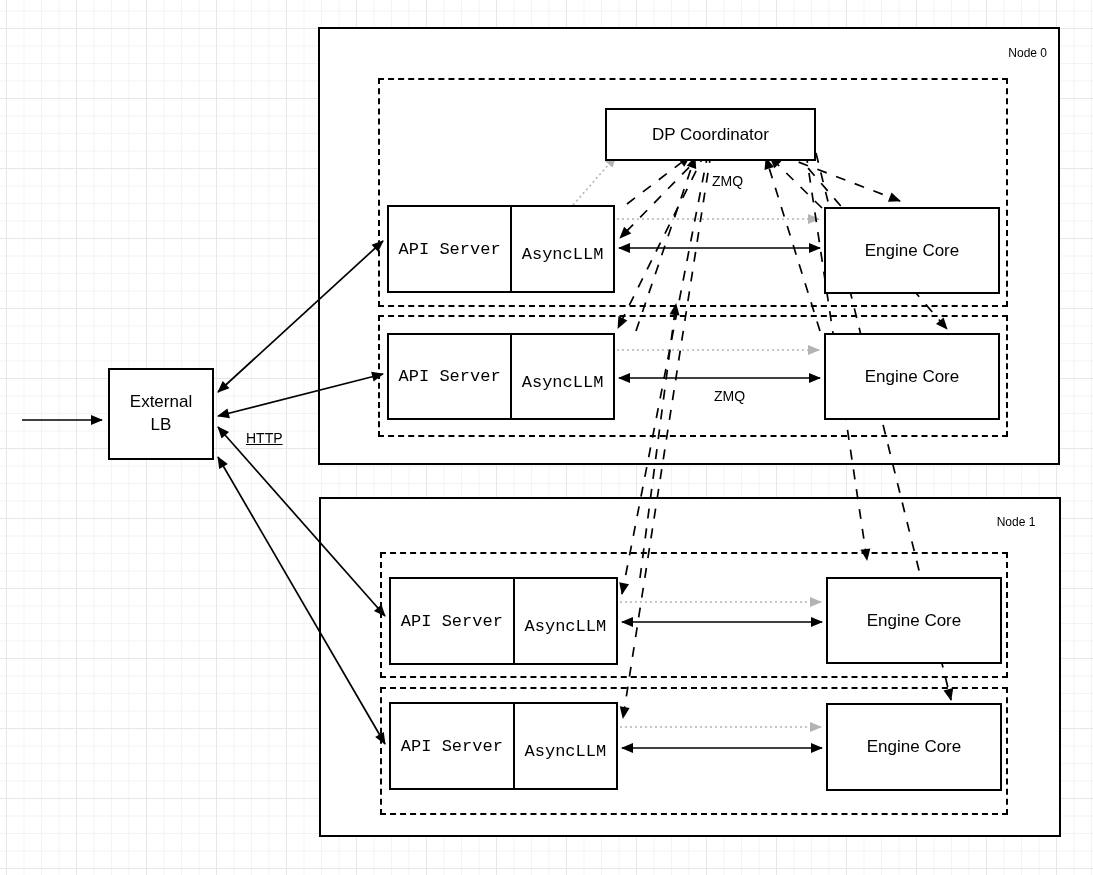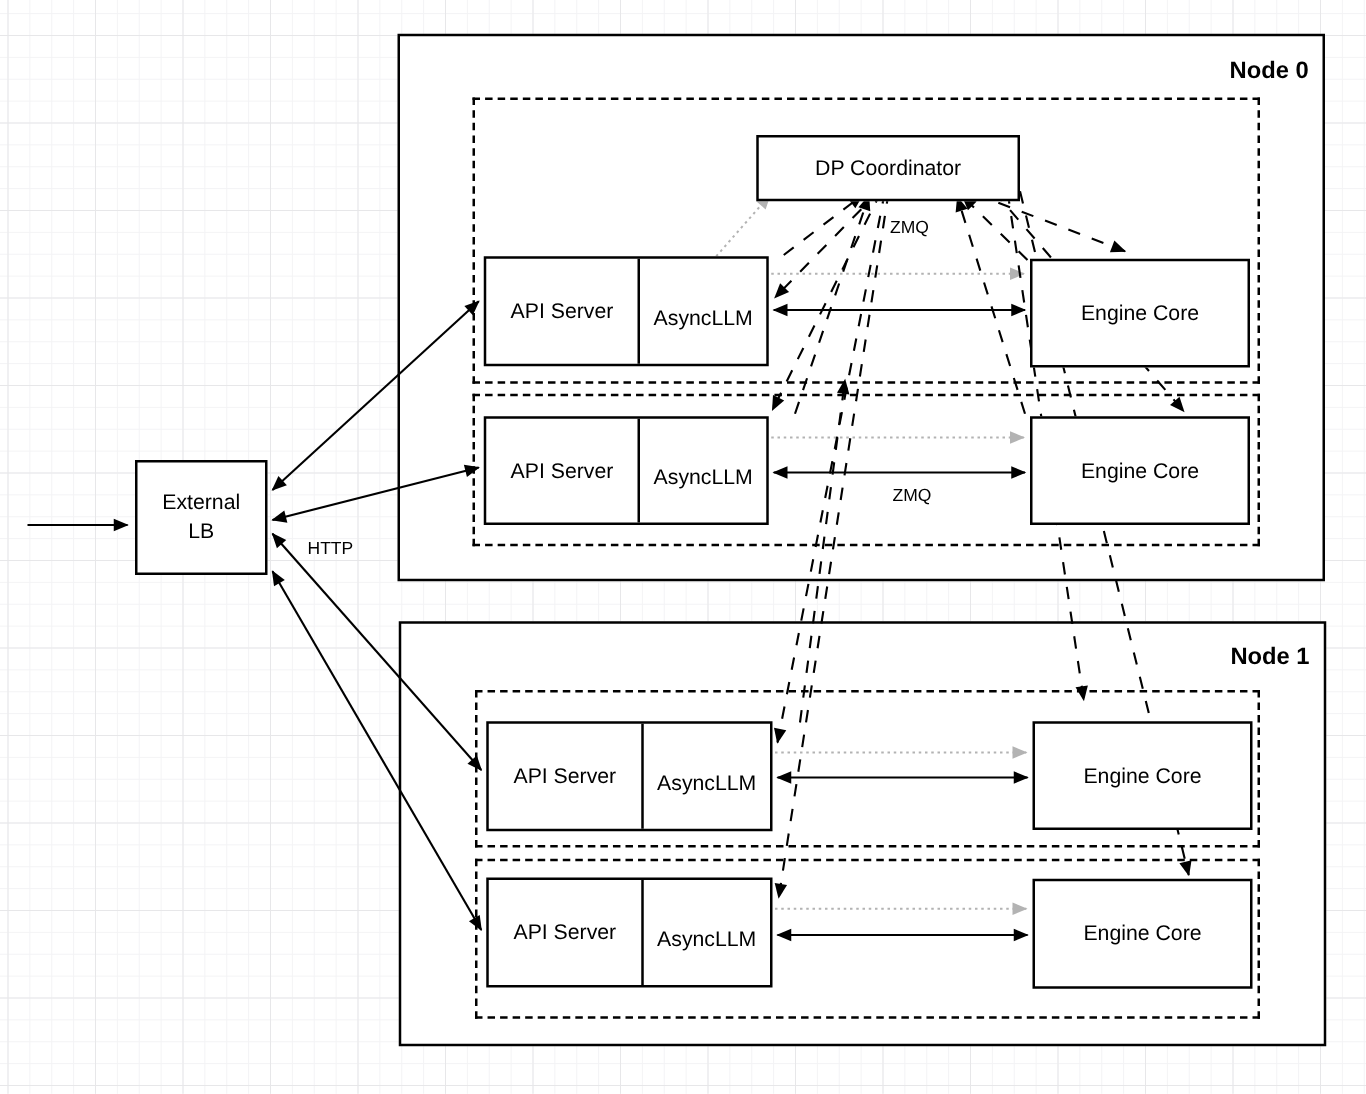--- a/index.html
+++ b/index.html
@@ -13,23 +13,23 @@
       linear-gradient(#f3f3f5 1px, transparent 1px),
       linear-gradient(90deg,#f3f3f5 1px, transparent 1px);
     background-size:70px 70px,70px 70px,17.5px 17.5px,17.5px 17.5px;
     background-position:6px 28px,6px 28px,6px 10.5px,6px 10.5px;
   }
   .solidbox{position:absolute;background:#fff;border:2px solid #000;box-sizing:border-box;z-index:1;}
   .dashedbox{position:absolute;border:2px dashed #000;box-sizing:border-box;z-index:2;background:transparent;}
   .innerbox{position:absolute;background:#fff;border:2px solid #000;box-sizing:border-box;z-index:4;
             display:flex;align-items:center;justify-content:center;font-size:17px;}
   .pair{position:absolute;z-index:4;display:flex;box-sizing:border-box;border:2px solid #000;background:#fff;}
-  .pair .cell{display:flex;align-items:center;justify-content:center;font-size:17px;box-sizing:border-box;}
+  .pair .cell{display:flex;align-items:center;justify-content:center;font-size:17px;box-sizing:border-box;font-family:Liberation Mono, monospace;}
   .pair .cell.api{border-right:2px solid #000;}
-  .nodelabel{position:absolute;font-size:19px;z-index:2;font-weight:bold;}
+  .nodelabel{position:absolute;font-size:12px;z-index:2;}
   .edgelabel{position:absolute;font-size:14px;z-index:5;background:transparent;}
   #arrows{position:absolute;left:0;top:0;z-index:3;}
   
   #node0{left:318px;top:27px;width:742px;height:438px;}
   #node1{left:319px;top:497px;width:742px;height:340px;}
   #node0-label{left:975px;top:46px;width:72px;text-align:right;}
   #node1-label{left:980px;top:515px;width:72px;text-align:center;}
   #grp-n0r0{left:378px;top:78px;width:630px;height:229px;}
   #grp-n0r1{left:378px;top:315px;width:630px;height:122px;}
   #grp-n1r0{left:380px;top:552px;width:628px;height:126px;}
@@ -39,21 +39,21 @@
   #pair-n0r1{left:387px;top:333px;width:228px;height:87px;}
   #pair-n1r0{left:389px;top:577px;width:229px;height:88px;}
   #pair-n1r1{left:389px;top:702px;width:229px;height:88px;}
   .pair .cell.api{width:55%;}
   .pair .cell.async{width:45%;margin-top:11px;}
   #ec-n0r0{left:824px;top:207px;width:176px;height:87px;}
   #ec-n0r1{left:824px;top:333px;width:176px;height:87px;}
   #ec-n1r0{left:826px;top:577px;width:176px;height:87px;}
   #ec-n1r1{left:826px;top:703px;width:176px;height:88px;}
   #lb-box{left:108px;top:368px;width:106px;height:92px;flex-direction:column;line-height:1.35;}
-  #lbl-http{left:246px;top:430px;}
+  #lbl-http{left:246px;top:430px;text-decoration:underline;}
   #lbl-zmq-top{left:712px;top:173px;}
   #lbl-zmq-row{left:714px;top:388px;}
 </style>
 </head>
 <body>
 
 <div id="canvas">
 
   <div id="node0" class="solidbox"></div>
   <div id="node1" class="solidbox"></div>

